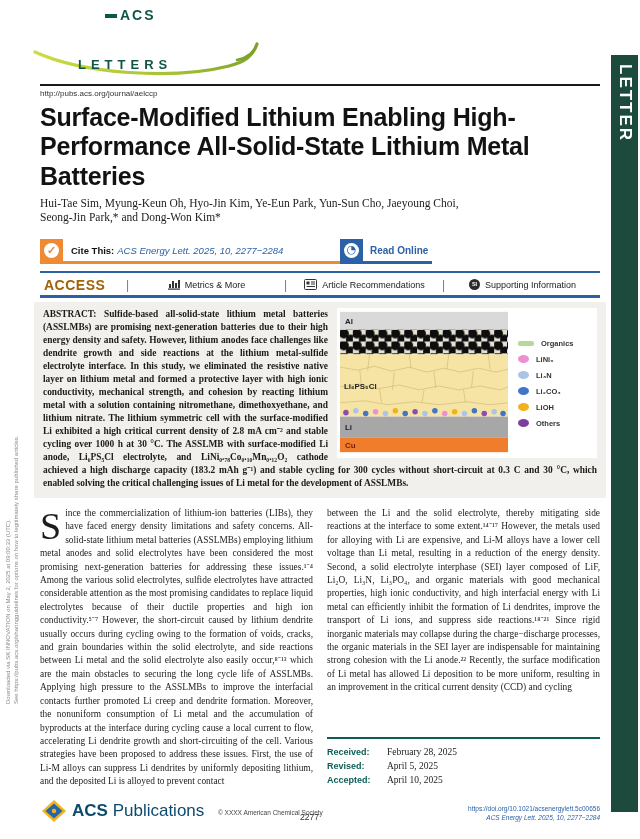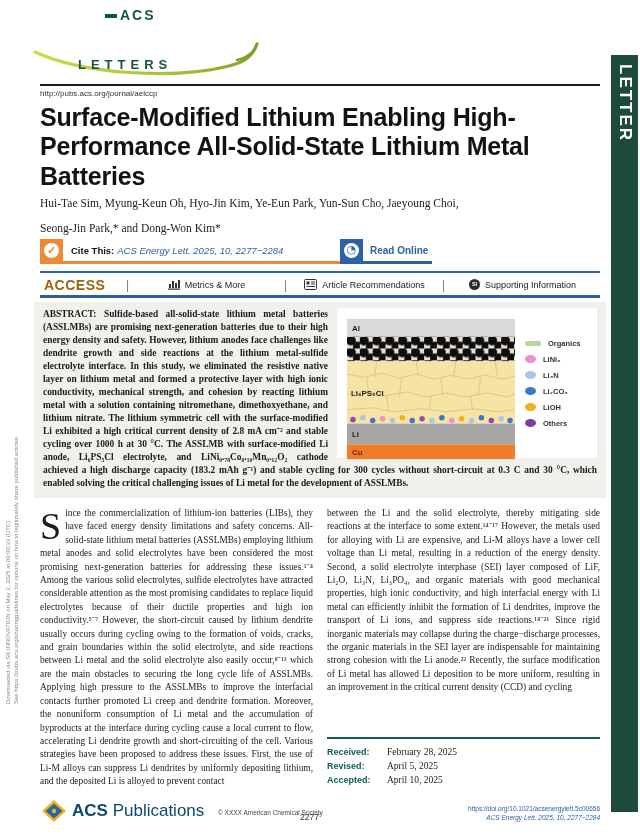--- a/index.html
+++ b/index.html
@@ -35,21 +35,21 @@
   .logo-energy{position:absolute;left:0;top:9px;font:bold 39px/39px "Liberation Sans",sans-serif;color:#0f5648;letter-spacing:-1px;}
   .logo-letters{position:absolute;left:3px;top:51px;font:bold 13px "Liberation Sans",sans-serif;color:#0f5648;letter-spacing:5px;margin-left:20px;}
   .logo-swoosh{position:absolute;left:-22px;top:34px;overflow:visible;}
   
   .head-rule{position:absolute;left:40px;top:84px;width:560px;height:2px;background:#1a1a1a;}
   .journal-url{position:absolute;left:40px;top:89px;font:8px "Liberation Sans",sans-serif;color:#333;text-decoration:none;}
   
   .title{position:absolute;left:40px;top:103px;width:548px;margin:0;
     font:bold 25px/1.17 "Liberation Sans",sans-serif;color:#121212;letter-spacing:-0.2px;}
   .authors{position:absolute;left:40px;font:11.5px "Liberation Serif",serif;color:#222;text-align:right;}
-  .a1{top:197px;} .a2{top:222px;}
+  .a1{top:197px;} .a2{top:211px;}
   
   .cite-badge{position:absolute;left:40px;top:239px;width:23px;height:23px;background:#ee8a33;
     display:flex;align-items:center;justify-content:center;}
   .cite-badge .circ{width:15px;height:15px;border-radius:50%;background:#fff;
     color:#ee8a33;font:bold 11px/15px "Liberation Sans",sans-serif;text-align:center;}
   .cite-text{position:absolute;left:71px;top:245px;font:bold 9.5px "Liberation Sans",sans-serif;color:#111;}
   .cite-text .cit{color:#2c61a5;font-style:italic;font-weight:normal;margin-left:3px;}
   .cite-underline{position:absolute;left:40px;top:261px;width:315px;height:3px;background:#ee8a33;}
   .ro-icon{position:absolute;left:340px;top:239px;width:23px;height:23px;background:#2c61a5;
     display:flex;align-items:center;justify-content:center;}
@@ -65,21 +65,21 @@
   .acc-sep{color:#5b82ab;font-size:12px;}
   .acc-item{flex:1;display:flex;align-items:center;justify-content:center;gap:5px;cursor:pointer;}
   .si-circ{width:11px;height:11px;border-radius:50%;background:#2b2b2b;color:#fff;
     font:bold 5.5px/11px "Liberation Sans",sans-serif;text-align:center;}
   .rule-b2{position:absolute;left:40px;top:295px;width:560px;height:3px;background:#2c61a5;}
   
   .abstract{position:absolute;left:34px;top:302px;width:572px;height:196px;
     background:#f1f0ec;padding:6px 9px;box-sizing:border-box;
     font:bold 9.4px/13px "Liberation Serif",serif;color:#1a1a1a;text-align:justify;}
   .fig-card{float:right;width:260px;height:150px;background:#ffffff;
-    margin:0 0 4px 9px;padding:10px;box-sizing:border-box;display:flex;}
+    margin:0 0 4px 9px;padding:3px;box-sizing:border-box;display:flex;}
   .fig-legend{flex:1;display:flex;flex-direction:column;justify-content:center;gap:7px;padding-left:10px;}
   .leg-row{display:flex;align-items:center;gap:7px;font:bold 7.5px "Liberation Sans",sans-serif;color:#333;}
   .leg-row .dot{width:11px;height:8px;border-radius:50%;flex:0 0 auto;}
   .leg-row .rect{width:16px;height:5px;border-radius:2px;flex:0 0 auto;}
   
   .col{position:absolute;top:507px;width:273px;
     font:9.4px/13.4px "Liberation Serif",serif;color:#1c1c1c;text-align:justify;}
   .col-left{left:40px;} .col-right{left:327px;}
   .dropcap{float:left;font:38px/33px "Liberation Serif",serif;padding:3px 4px 0 0;color:#1c1c1c;}
   

